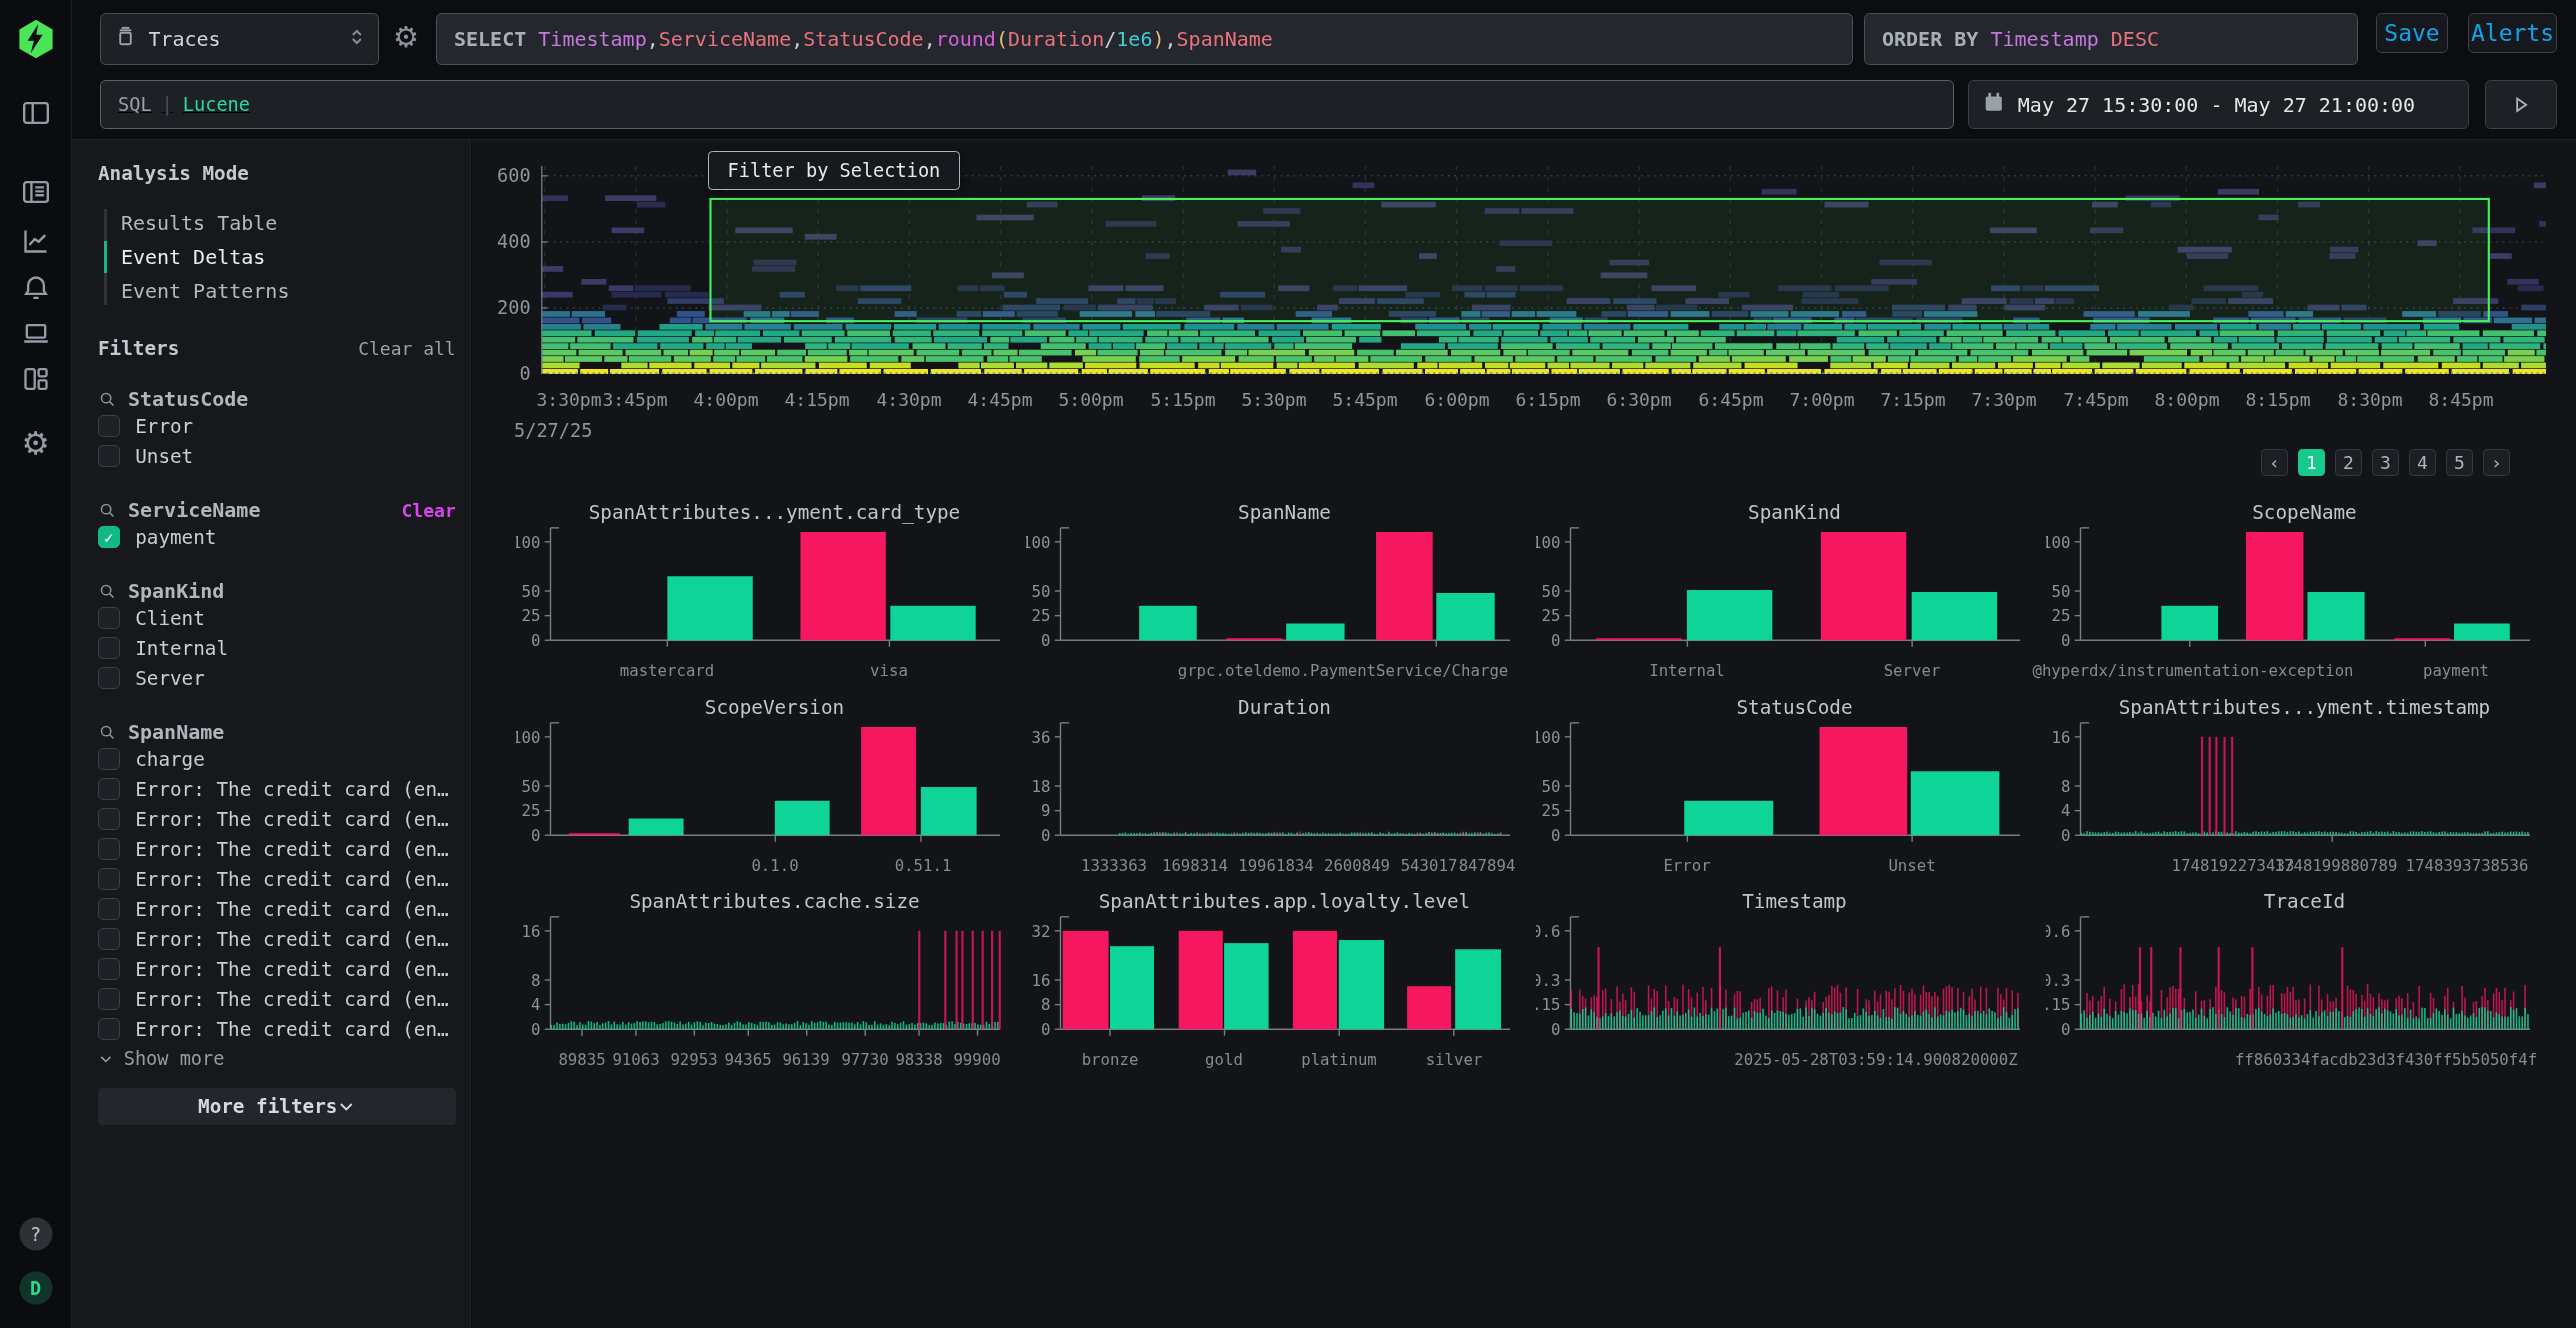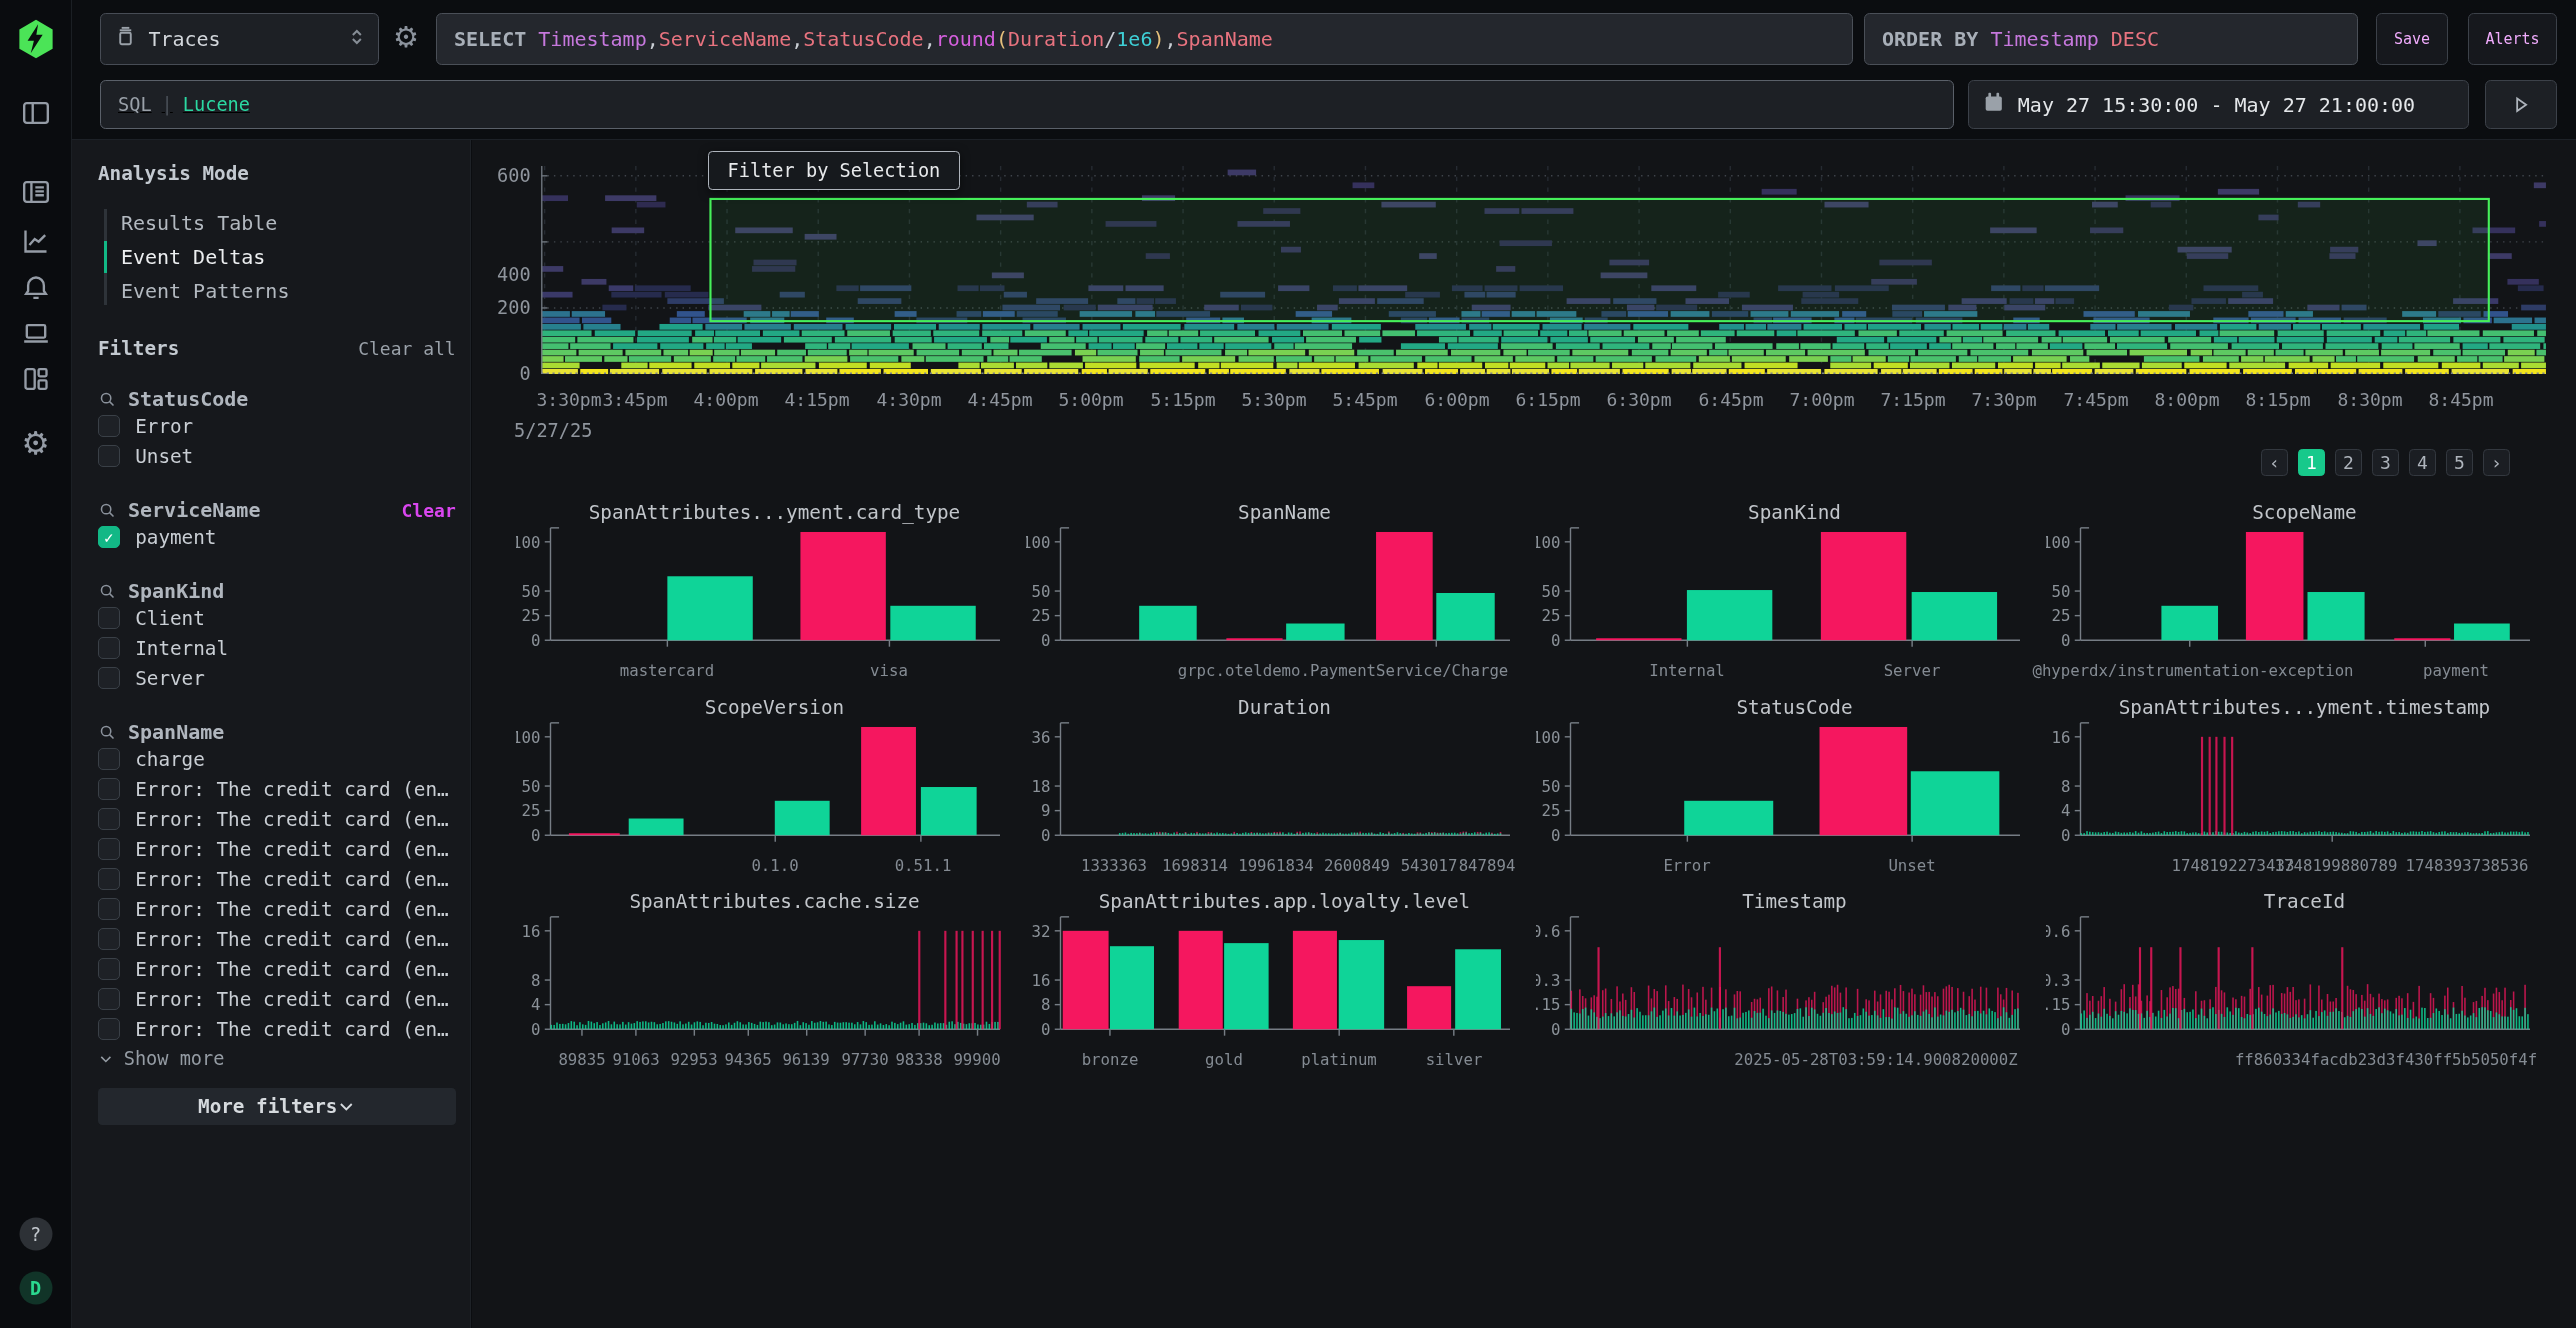--- a/index.html
+++ b/index.html
@@ -18,21 +18,21 @@
   .box { position:absolute; border-radius:5.7px; border:1.4px solid #3c4149; background:#1d2025; display:flex; align-items:center; }
   #source-select { left:28px; top:13px; width:279px; height:52px; border-color:#474c55; padding:0 13px; gap:11.4px; color:#d2d6db; font-size:20px; cursor:pointer;}
   #source-select .updown { margin-left:auto; color:#868d96;}
   #topbar-gear { position:absolute; left:321px; top:23px; color:#8b929c; font-size:29px; line-height:29px; cursor:pointer; font-family:"DejaVu Sans",sans-serif;}
   #query-box { left:364px; top:13px; width:1417px; height:52px; background:#24272d; border-color:#4a4f57; padding:0 17px; font-size:20px; white-space:pre; overflow:hidden;}
   #order-box { left:1792px; top:13px; width:494px; height:52px; background:#24272d; border-color:#4a4f57; padding:0 17px; font-size:20px; white-space:pre;}
   .tok-kw { color:#a8afb8; font-weight:bold; }
   .tok-purple { color:#c678dd; } .tok-magenta { color:#d55fde; }
   .tok-red { color:#e8737f; } .tok-punct { color:#c9ced4; }
   .tok-gold { color:#e5c07b; } .tok-cyan { color:#3ecfd6; }
-  .top-btn { justify-content:center; height:52px; top:13px; background:#16181d; color:#f0abfc; font-size:15px; cursor:pointer; }
+  .top-btn { justify-content:center; height:40px; top:13px; background:#16181d; color:#0ea5e9; font-size:23px; cursor:pointer; }
   #save-btn { left:2304px; width:72px; }
   #alerts-btn { left:2396px; width:89px; }
 
   #search-box { left:28px; top:80px; width:1854px; height:49px; border-color:#5a6069; background:#1d2025; padding:0 17px; }
   #search-input { flex:1; background:transparent; border:none; outline:none; color:#dfe2e6; font-size:19.3px; font-family:inherit; }
   #search-input::placeholder { color:#6a7078; }
   #lang-toggle { display:flex; gap:10px; font-size:18.6px; align-items:center;text-decoration:underline; }
   #date-box { left:1896px; top:80px; width:501px; height:49px; padding:0 14.3px; gap:13px; color:#e4e7ea; font-size:20px; cursor:pointer;}
   #run-btn { left:2413px; top:80px; width:72px; height:49px; justify-content:center; cursor:pointer; }
 
@@ -933,21 +933,21 @@
         <line x1="1" y1="14" x2="1" y2="305" stroke="#6c737b" stroke-width="2"></line>
         <line x1="0" y1="27.727272727272748" x2="9" y2="27.727272727272748" stroke="#6c737b" stroke-width="2"></line>
         <line x1="0" y1="120.15151515151516" x2="9" y2="120.15151515151516" stroke="#6c737b" stroke-width="2"></line>
         <line x1="0" y1="212.57575757575756" x2="9" y2="212.57575757575756" stroke="#6c737b" stroke-width="2"></line>
         <line x1="0" y1="305" x2="9" y2="305" stroke="#6c737b" stroke-width="2"></line>
         <line x1="0" y1="304" x2="2805" y2="304" stroke="#7a8189" stroke-width="2" stroke-dasharray="3 5"></line>
         <rect x="237.0225" y="60.07575757575759" width="2488.035" height="170.98484848484847" fill="rgba(70,240,90,0.07)" stroke="#46f05a" stroke-width="3"></rect>
       </svg>
     <div id="tl-ylabs">
         <div class="tl-ylab" style="left: 8.6px; top: 25px;">600</div>
-        <div class="tl-ylab" style="left: 8.6px; top: 91px; margin-top: 33px;">400</div>
+        <div class="tl-ylab" style="left: 8.6px; top: 91px;">400</div>
         <div class="tl-ylab" style="left: 8.6px; top: 157px;">200</div>
         <div class="tl-ylab" style="left: 8.6px; top: 223px;">0</div>
       </div>
     <div id="tl-xrow">
         <div class="tl-xlab" style="left: 29px;">3:30pm</div>
         <div class="tl-xlab" style="left: 95px;">3:45pm</div>
         <div class="tl-xlab" style="left: 186px;">4:00pm</div>
         <div class="tl-xlab" style="left: 277px;">4:15pm</div>
         <div class="tl-xlab" style="left: 369px;">4:30pm</div>
         <div class="tl-xlab" style="left: 460px;">4:45pm</div>

